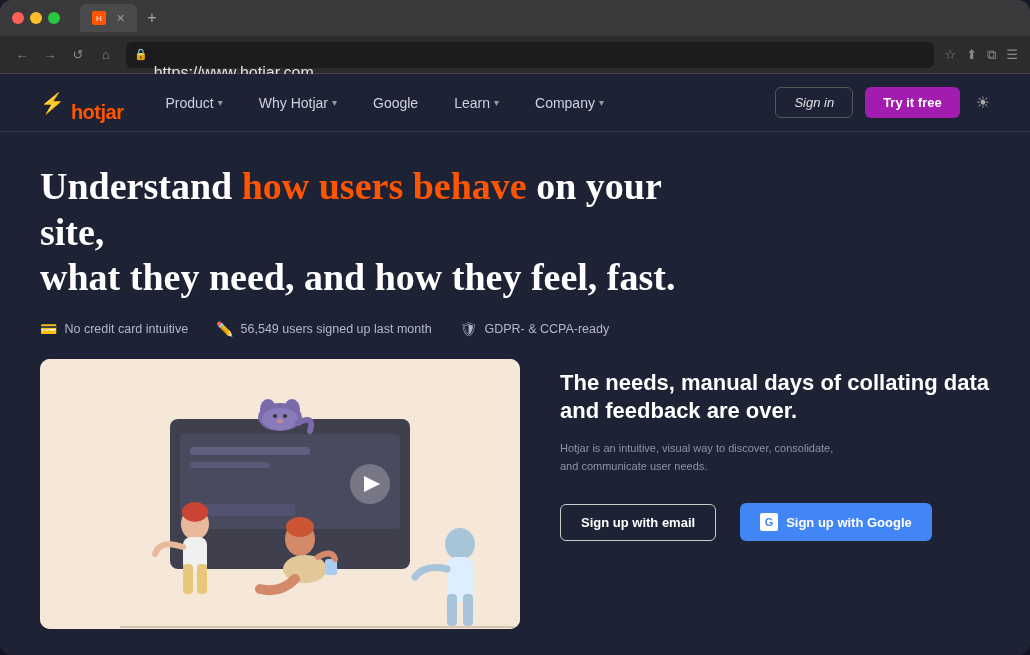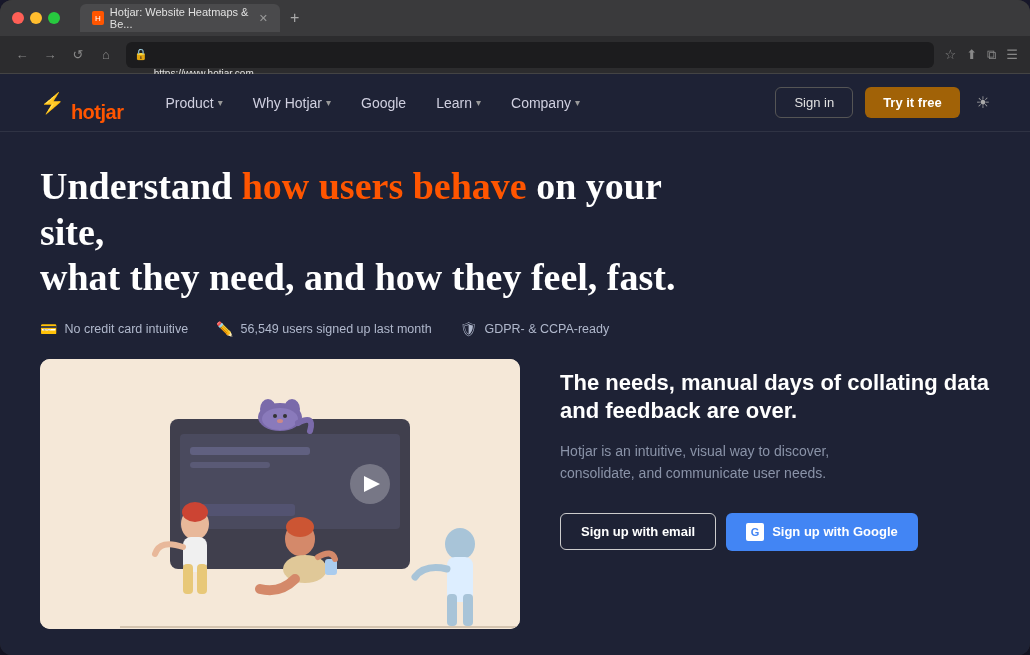--- a/index.html
+++ b/index.html
@@ -124,21 +124,21 @@
       gap: 6px;
       font-size: 12px;
       color: #e0e0e0;
     }
     .url-lock {
       color: #888;
       font-size: 11px;
     }
     .url-text {
       color: #e0e0e0;
-      font-size: 10px;
+      font-size: 16px;
       margin-top: 37px;
     }
     .address-right {
       display: flex;
       gap: 10px;
       align-items: center;
       color: #888;
       font-size: 13px;
     }
 
@@ -176,21 +176,21 @@
     .logo-text {
       color: #ff5500;
       font-size: 20px;
       font-weight: 700;
       letter-spacing: -0.5px;
       margin-top: 20px;
     }
     .nav-links {
       display: flex;
       align-items: flex-end;
-      gap: 2px;
+      gap: 8px;
       flex: 1;
     }
     .nav-link {
       color: #d0d0e0;
       font-size: 14px;
       padding: 6px 14px;
       cursor: pointer;
       display: flex;
       align-items: center;
       gap: 4px;
@@ -205,23 +205,24 @@
       gap: 12px;
     }
     .btn-signin {
       color: #e0e0e0;
       background: transparent;
       border: 1px solid #555;
       border-radius: 6px;
       padding: 7px 18px;
       font-size: 13px;
       cursor: pointer;
+      font-style: italic;
     }
     .btn-try {
-      background: #a16207;
+      background: #a21caf;
       color: white;
       border: none;
       border-radius: 6px;
       padding: 8px 18px;
       font-size: 13px;
       font-weight: 600;
       cursor: pointer;
     }
     .theme-toggle {
       color: #aaa;
@@ -297,29 +298,29 @@
       padding-top: 10px;
     }
     .right-title {
       font-size: 22px;
       font-weight: 700;
       color: white;
       line-height: 1.3;
       margin-bottom: 14px;
     }
     .right-desc {
-      font-size: 14px;
+      font-size: 11px;
       color: #8a93a8;
       line-height: 1.6;
       margin-bottom: 28px;
       max-width: 280px;
     }
     .signup-btns {
       display: flex;
-      gap: 10px;
+      gap: 24px;
       align-items: center;
     }
     .btn-email {
       background: transparent;
       border: 1.5px solid #ccc;
       color: white;
       border-radius: 6px;
       padding: 10px 20px;
       font-size: 13px;
       font-weight: 600;
@@ -358,21 +359,20 @@
 
   <div class="title-bar">
     <div class="traffic-lights">
       <div class="traffic-light tl-red"></div>
       <div class="traffic-light tl-yellow"></div>
       <div class="traffic-light tl-green"></div>
     </div>
     <div class="tabs-area">
       <div class="tab">
         <div class="tab-favicon">H</div>
-        <span>Hotjar: Website Heatmaps &amp; Be...</span>
         <span class="tab-close">✕</span>
       </div>
       <span class="new-tab-btn">+</span>
     </div>
   </div>
 
   <div class="address-bar">
     <div class="nav-btns">
       <span class="nav-btn">←</span>
       <span class="nav-btn">→</span>

